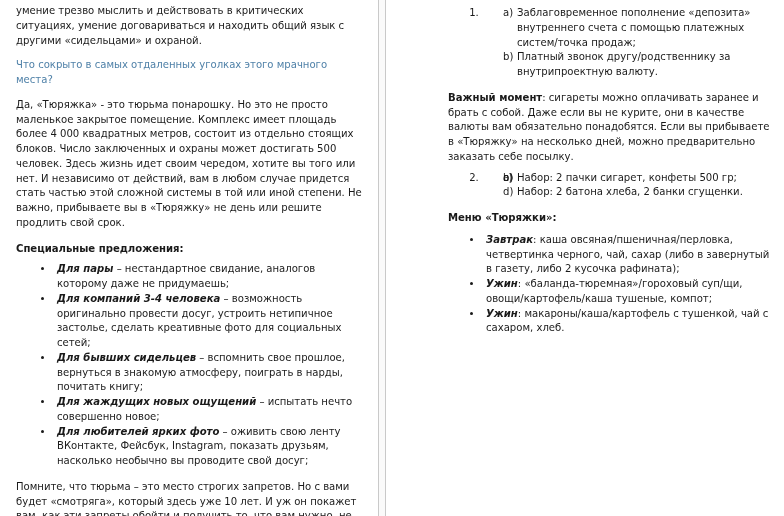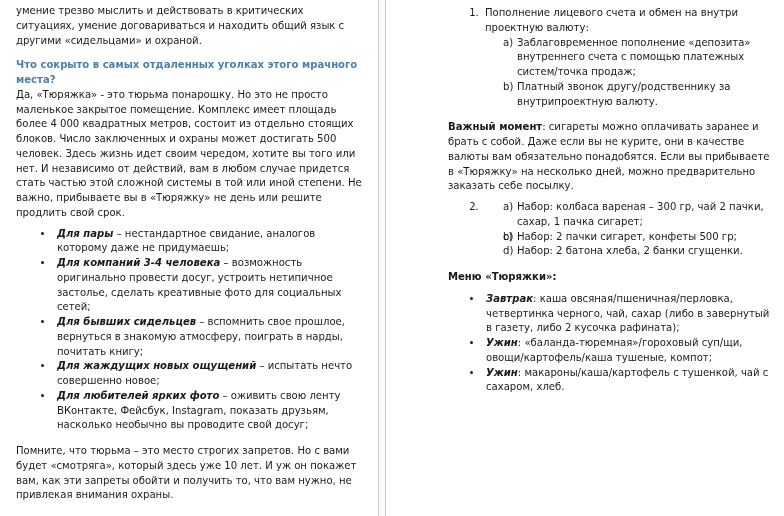--- a/index.html
+++ b/index.html
@@ -58,22 +58,22 @@
     margin: 0 0 0 0;
     text-align: left;
   }
 
   p.spaced { margin-top: 11px; }
 
   .h-link {
     font-size: 10.1px;
     line-height: 14.75px;
     color: #4f81a8;
-    margin: 10px 0 0 0;
-    font-weight: bold;
+    margin: 10px 0 10px 0;
+    font-weight: normal;
   }
 
   p.lead {
     font-weight: bold;
     margin: 11px 0 0 0;
   }
 
   b  { font-weight: bold; margin-top: 40px; }
   i  { font-style: italic; }
   .bi { font-weight: bold; font-style: italic; }
@@ -133,20 +133,21 @@
 <div id="doc-viewport">
 
   <div class="page page-left">
 
     <p class="body">умение трезво мыслить и действовать в критических ситуациях, умение договариваться и находить общий язык с другими «сидельцами» и охраной.</p>
 
     <p class="h-link">Что сокрыто в самых отдаленных уголках этого мрачного места?</p>
 
     <p class="body">Да, «Тюряжка» - это тюрьма понарошку. Но это не просто маленькое закрытое помещение. Комплекс имеет площадь более 4 000 квадратных метров, состоит из отдельно стоящих блоков. Число заключенных и охраны может достигать 500 человек. Здесь жизнь идет своим чередом, хотите вы того или нет. И независимо от действий, вам в любом случае придется стать частью этой сложной системы в той или иной степени. Не важно, прибываете вы в «Тюряжку» не день или решите продлить свой срок.</p>
 
+    <p class="lead">Специальные предложения:</p>
 
     <ul class="bullets">
       <li>
         <i class="bi">Для пары</i><span> – нестандартное свидание, аналогов которому даже не придумаешь;</span>
       </li>
       <li>
         <i class="bi">Для компаний 3-4 человека</i><span> – возможность оригинально провести досуг, устроить нетипичное застолье, сделать креативные фото для социальных сетей;</span>
       </li>
       <li>
         <i class="bi">Для бывших сидельцев</i><span> – вспомнить свое прошлое, вернуться в знакомую атмосферу, поиграть в нарды, почитать книгу;</span>
@@ -162,41 +163,40 @@
     <p class="body spaced">Помните, что тюрьма – это место строгих запретов. Но с вами будет «смотряга», который здесь уже 10 лет. И уж он покажет вам, как эти запреты обойти и получить то, что вам нужно, не привлекая внимания охраны.</p>
 
   </div>
 
   <div class="page-gap"></div>
 
   <div class="page page-right">
 
     <ol class="numbers tight">
       <li>
-        <span>Пополнение лицевого счета и обмен на внутри проектную валюту:</span>
         <ol class="alpha">
           <li>
             <span class="mk">a)</span><span>Заблаговременное пополнение «депозита» внутреннего счета с помощью платежных систем/точка продаж;</span>
           </li>
           <li>
             <span class="mk">b)</span><span>Платный звонок другу/родственнику за внутрипроектную валюту.</span>
           </li>
         </ol>
       </li>
     </ol>
 
     <p class="body spaced right-para">
       <b>Важный момент</b><span>: сигареты можно оплачивать заранее и брать с собой. Даже если вы не курите, они в качестве валюты вам обязательно понадобятся. Если вы прибываете в «Тюряжку» на несколько дней, можно предварительно заказать себе посылку.</span>
     </p>
 
     <ol class="numbers" start="2">
       <li>
         <ol class="alpha">
           <li>
-            <span class="mk">a)</span><span>Набор: колбаса вареная – 300 гр, чай 2 пачки, сахар, 1 пачка сигарет;</span>
+            <span class="mk">a)</span>
           </li>
           <li>
             <span class="mk">b)</span>
           </li>
           <li>
             <span class="mk">c)</span><span>Набор: 2 пачки сигарет, конфеты 500 гр;</span>
           </li>
           <li>
             <span class="mk">d)</span><span>Набор: 2 батона хлеба, 2 банки сгущенки.</span>
           </li>

